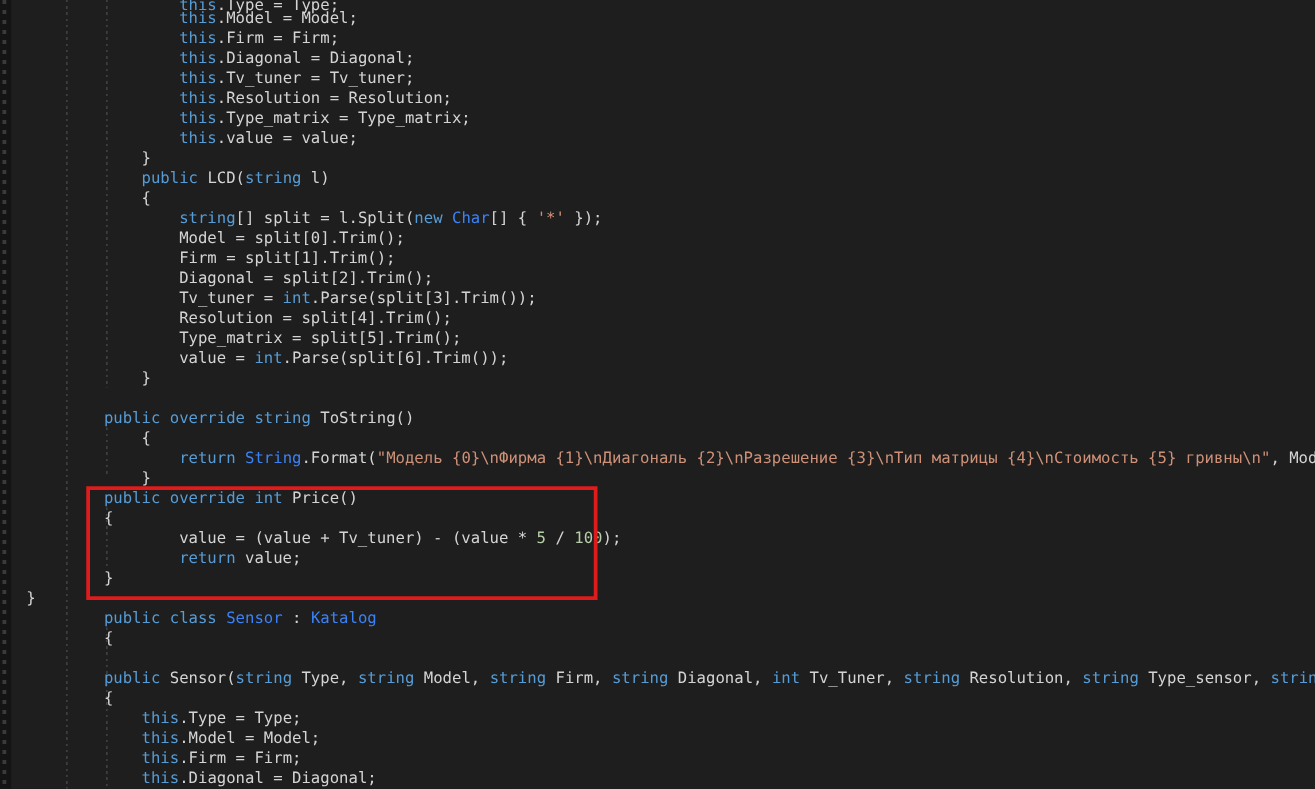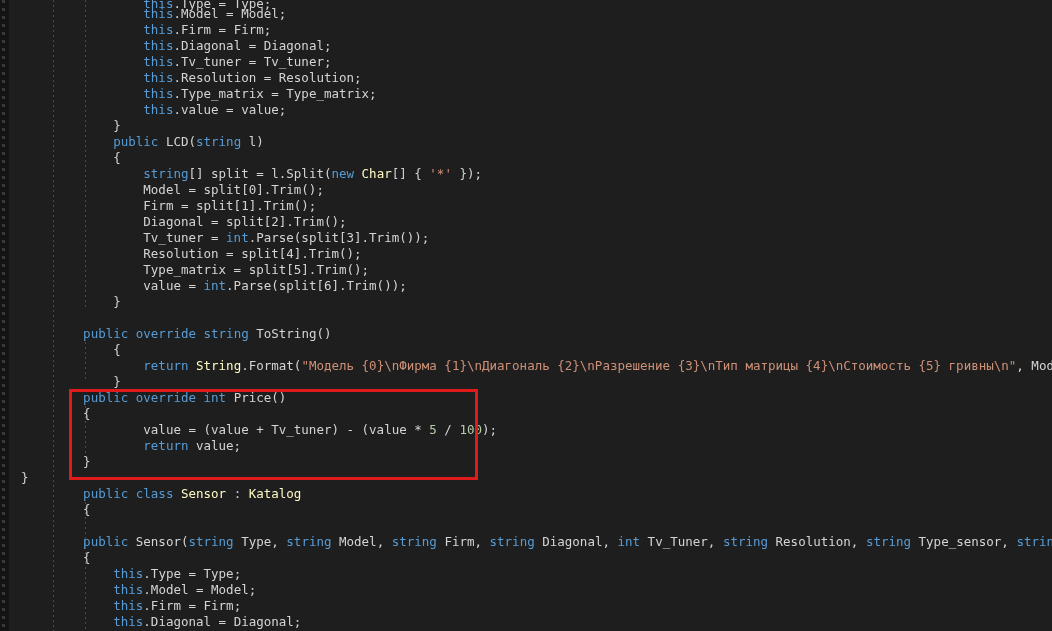--- a/index.html
+++ b/index.html
@@ -34,21 +34,21 @@
     white-space:pre;
   }
   .line{
     position:absolute;left:0;height:16px;line-height:16px;
     font-size:12.5px;
     color:#d4d4d4;
     white-space:pre;
   }
   .ln-text{padding-left:53px;display:block;white-space:pre;}
   .kw{color:#569cd6;}      
-  .ty{color:#fef9c3;}      
+  .ty{color:#3b82f6;}      
   .st{color:#ce9178;}      
   .nm{color:#b5cea8;}      
   .pl{color:#d4d4d4;}      
   
   .guide{
     position:absolute;width:1px;
     background-image:repeating-linear-gradient(
       to bottom,#4a4a4a 0px,#4a4a4a 2px,rgba(0,0,0,0) 2px,rgba(0,0,0,0) 5px);
   }
   

